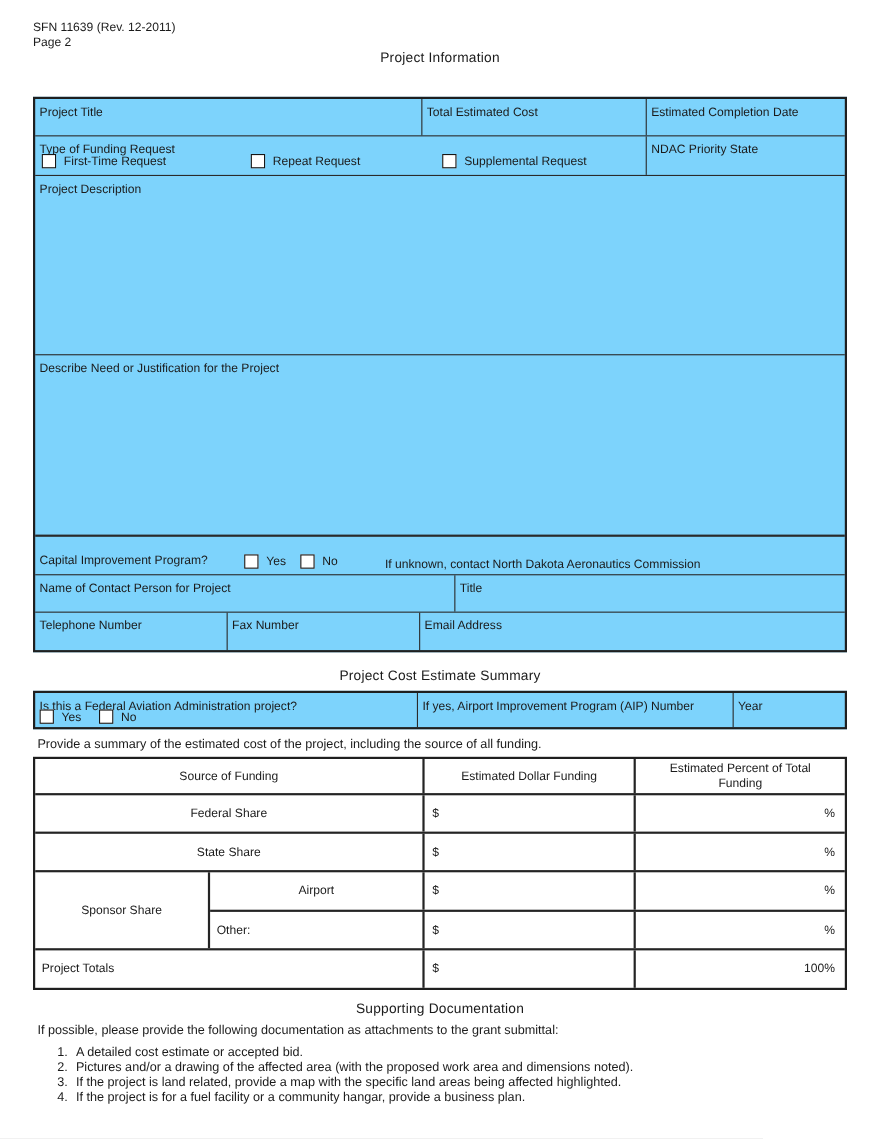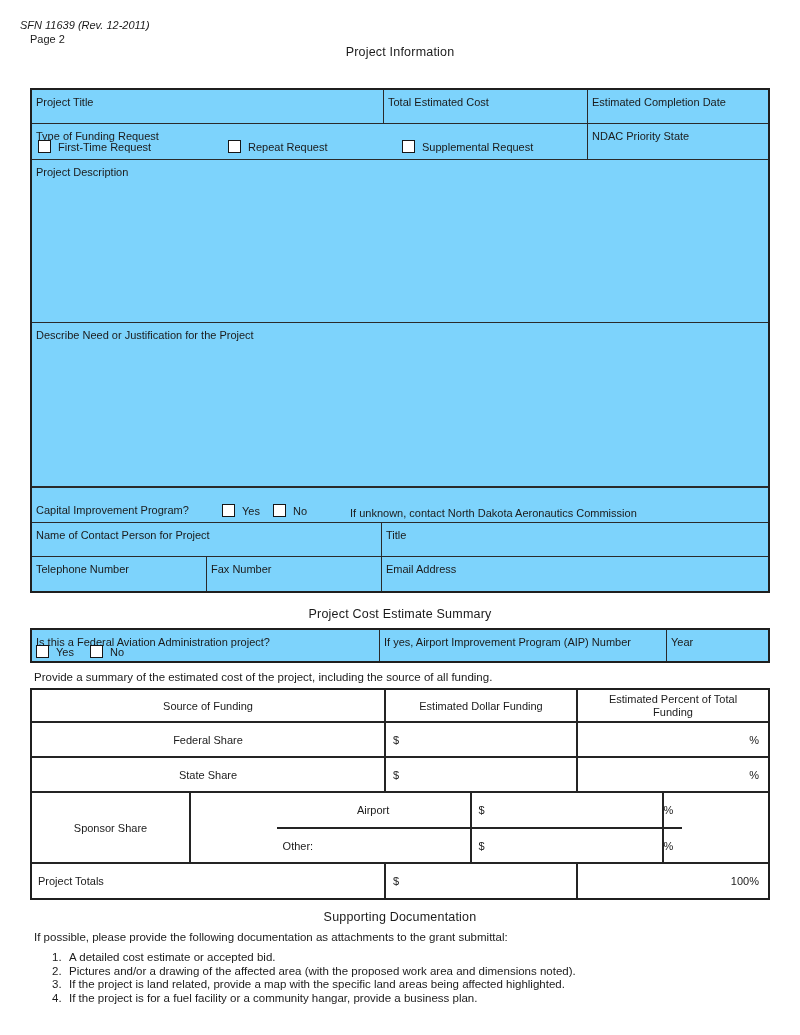--- a/index.html
+++ b/index.html
@@ -37,21 +37,21 @@
   .fcell.left { justify-content:flex-start; padding-left:6px; }
 
   .list-item { display:flex; font-size:11.5px; line-height:13.5px; }
   .list-item .num { width:17px; flex:0 0 auto; }
 </style>
 </head>
 <body>
 
 <div class="page">
 
-  <div class="abs small" style="left:20px; top:19px;font-style:italic;">SFN 11639 (Rev. 12-2011)</div>
+  <div class="abs small" style="left:30px; top:19px;">SFN 11639 (Rev. 12-2011)</div>
   <div class="abs small" style="left:30px; top:33px;">Page 2</div>
   <div class="abs heading" style="left:0; top:45px;">Project Information</div>
   <div class="abs body-text" style="left:30px; top:62px;margin-top:44px;">Please complete this page for each project.</div>
 
   <div class="tbl" style="left:30px; top:88px; width:740px; height:505px;">
 
     <div class="trow" style="height:34px;">
       <div class="cell" style="width:352px;">
         <span class="lbl">Project Title</span>
       </div>
@@ -105,21 +105,21 @@
         </span>
         <span class="opt" style="left:241px; top:16px;">
           <span class="cb"></span>
           <span>No</span>
         </span>
         <span class="lbl abs" style="left:318px; top:19px;">If unknown, contact North Dakota Aeronautics Commission</span>
       </div>
     </div>
 
     <div class="trow" style="height:34px;">
-      <div class="cell" style="width:350px;">
+      <div class="cell" style="width:382px;">
         <span class="lbl">Name of Contact Person for Project</span>
       </div>
       <div class="cell" style="flex:1;">
         <span class="lbl">Title</span>
       </div>
     </div>
 
     <div class="trow" style="height:34px;">
       <div class="cell" style="width:175px;">
         <span class="lbl">Telephone Number</span>
@@ -183,21 +183,21 @@
       <div class="fcell dollar" style="width:192px;">
         <span>$</span>
       </div>
       <div class="fcell pct" style="flex:1;">
         <span>%</span>
       </div>
     </div>
 
     <div class="frow" style="height:71px;">
       <div class="fcell center" style="width:159px;">Sponsor Share</div>
-      <div style="flex:1; display:flex; flex-direction:column;align-items:center;">
+      <div style="flex:1; display:flex; flex-direction:column;">
         <div class="frow" style="height:36px;">
           <div class="fcell center" style="width:195px;">Airport</div>
           <div class="fcell dollar" style="width:192px;">
             <span>$</span>
           </div>
           <div class="fcell pct" style="flex:1;">
             <span>%</span>
           </div>
         </div>
         <div class="frow" style="height:33px; border-bottom:none;">

